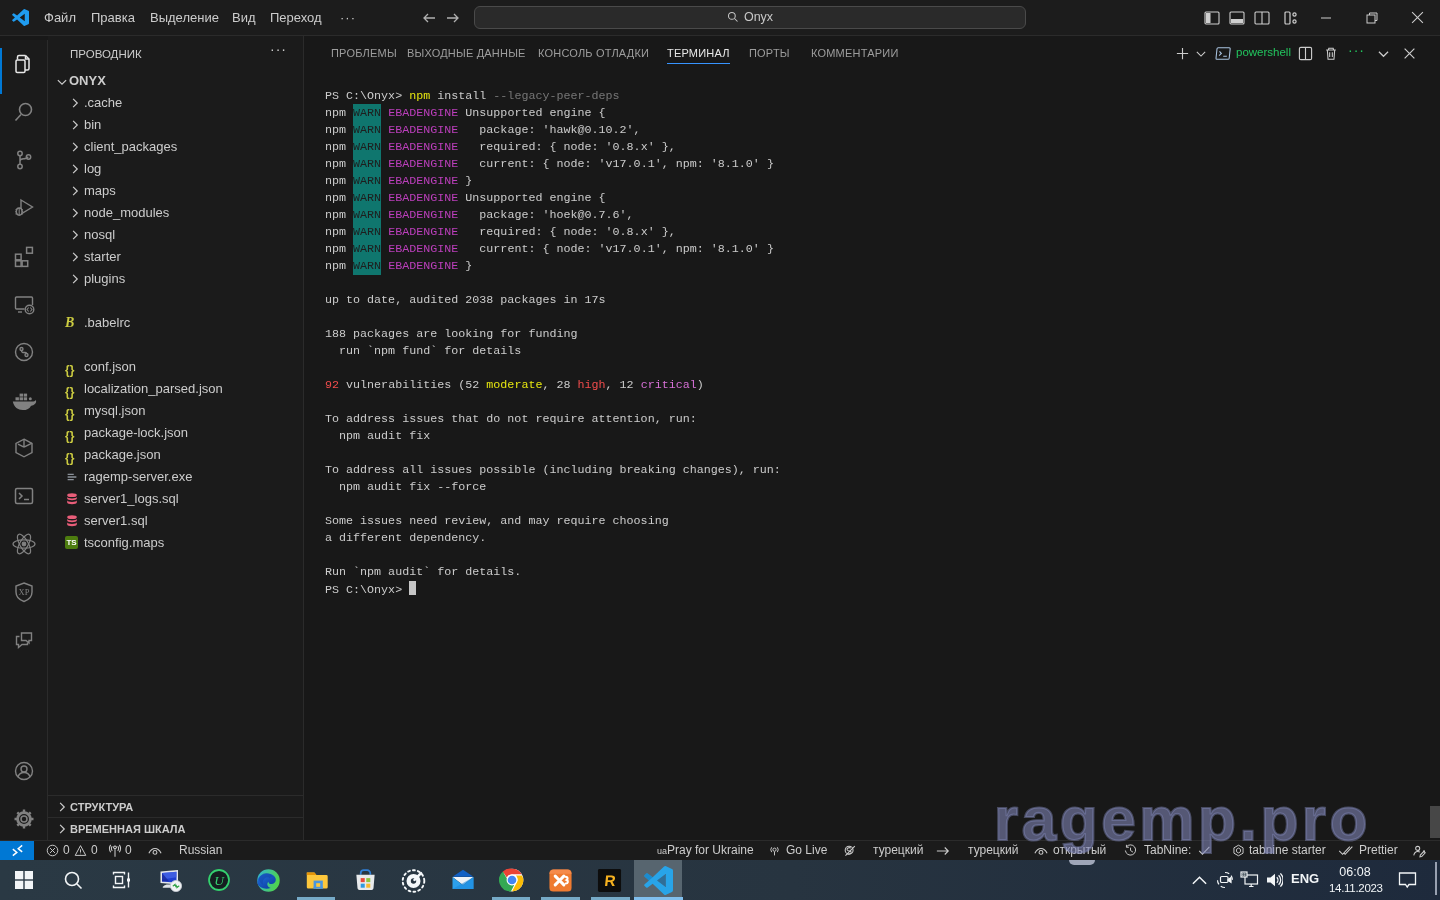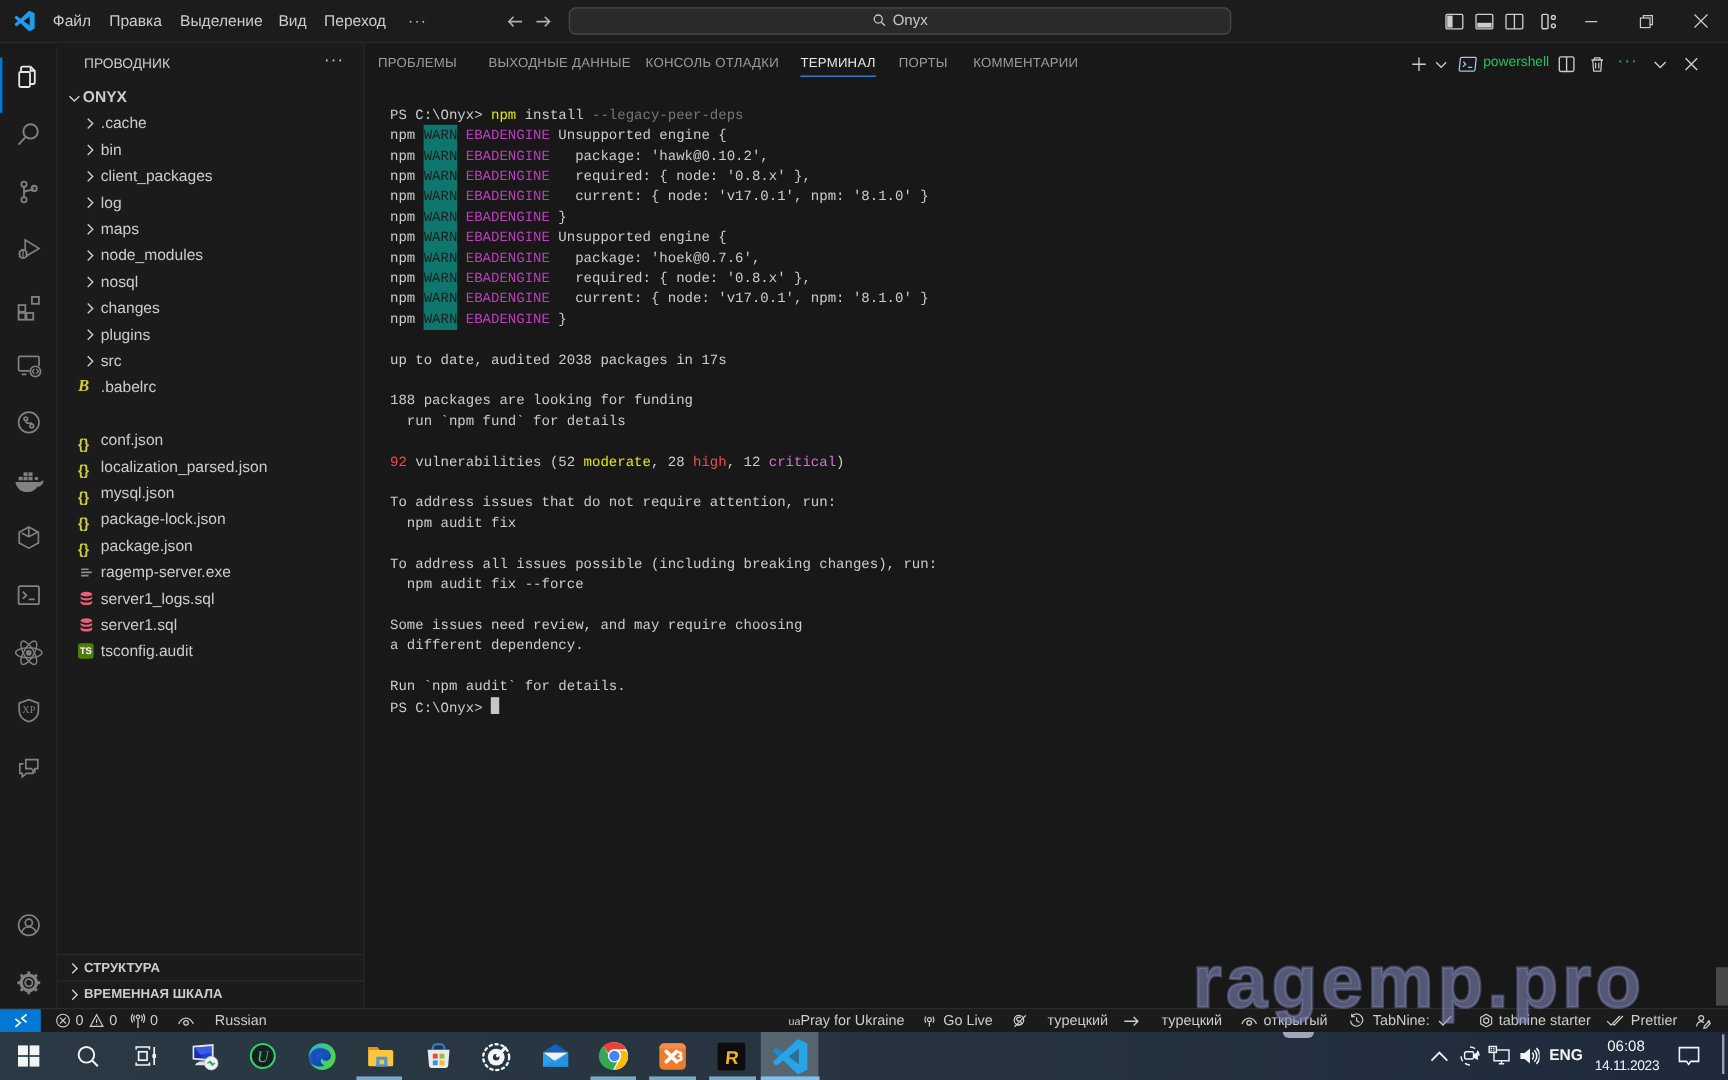--- a/index.html
+++ b/index.html
@@ -278,33 +278,27 @@
     <div class="treerow" style="top:188px">
         <svg class="chev" style="left:21px" width="11" height="11" viewBox="0 0 16 16" fill="none" stroke="#cccccc" stroke-width="1.6">
           <path d="M5.5 2.5 11 8l-5.5 5.5"></path>
         </svg>
         <span style="position:absolute;left:36px">nosql</span>
       </div>
     <div class="treerow" style="top:210px">
         <svg class="chev" style="left:21px" width="11" height="11" viewBox="0 0 16 16" fill="none" stroke="#cccccc" stroke-width="1.6">
           <path d="M5.5 2.5 11 8l-5.5 5.5"></path>
         </svg>
-        <span style="position:absolute;left:36px">changes</span>
+        <span style="position:absolute;left:36px">starter</span>
       </div>
     <div class="treerow" style="top:232px">
         <svg class="chev" style="left:21px" width="11" height="11" viewBox="0 0 16 16" fill="none" stroke="#cccccc" stroke-width="1.6">
           <path d="M5.5 2.5 11 8l-5.5 5.5"></path>
         </svg>
         <span style="position:absolute;left:36px">plugins</span>
-      </div>
-    <div class="treerow" style="top:254px">
-        <svg class="chev" style="left:21px" width="11" height="11" viewBox="0 0 16 16" fill="none" stroke="#cccccc" stroke-width="1.6">
-          <path d="M5.5 2.5 11 8l-5.5 5.5"></path>
-        </svg>
-        <span style="position:absolute;left:36px">src</span>
       </div>
     <div class="treerow" style="top:276px">
         <span class="ficon" style="left:17px;color:#cbcb41;font-style:italic;font-weight:bold;font-size:14px;font-family:'Liberation Serif',serif;top:0px">B</span>
         <span style="position:absolute;left:36px">.babelrc</span>
       </div>
     <div class="treerow" style="top:320px">
         <span class="ficon" style="left:17px;color:#cbcb41;font-weight:bold;font-size:12px;top:3px">{}</span>
         <span style="position:absolute;left:36px">conf.json</span>
       </div>
     <div class="treerow" style="top:342px">
@@ -340,38 +334,38 @@
     <div class="treerow" style="top:474px">
         <svg class="ficon" style="left:17px;top:4px" width="13" height="13" viewBox="0 0 16 16" fill="#ea5e7a">
           <ellipse cx="8" cy="3.6" rx="5.5" ry="2.2"></ellipse>
           <path d="M2.5 5.5c0 1.2 2.5 2 5.5 2s5.5-.8 5.5-2v2c0 1.2-2.5 2-5.5 2s-5.5-.8-5.5-2z"></path>
           <path d="M2.5 9.5c0 1.2 2.5 2 5.5 2s5.5-.8 5.5-2v2.5c0 1.2-2.5 2-5.5 2s-5.5-.8-5.5-2z"></path>
         </svg>
         <span style="position:absolute;left:36px">server1.sql</span>
       </div>
     <div class="treerow" style="top:496px">
         <span class="ficon" style="left:17px;top:4px;width:13px;height:13px;background:#4d7c0f;color:#fff;font-size:8px;font-weight:bold;text-align:center;line-height:14px;border-radius:2px">TS</span>
-        <span style="position:absolute;left:36px">tsconfig.audit</span>
+        <span style="position:absolute;left:36px">tsconfig.maps</span>
       </div>
     <div class="sechead" style="top:759px">
       <svg class="chev" style="left:8px;top:5px" width="11" height="11" viewBox="0 0 16 16" fill="none" stroke="#cccccc" stroke-width="1.6">
           <path d="M5.5 2.5 11 8l-5.5 5.5"></path>
         </svg>
       <span style="position:absolute;left:22px">СТРУКТУРА</span>
     </div>
     <div class="sechead" style="top:781px">
       <svg class="chev" style="left:8px;top:5px" width="11" height="11" viewBox="0 0 16 16" fill="none" stroke="#cccccc" stroke-width="1.6">
           <path d="M5.5 2.5 11 8l-5.5 5.5"></path>
         </svg>
       <span style="position:absolute;left:22px">ВРЕМЕННАЯ ШКАЛА</span>
     </div>
   </div>
 
   <div id="panel">
-    <div class="ptab" style="left:11px">ПРОБЛЕМЫ</div>
+    <div class="ptab" style="left:27px">ПРОБЛЕМЫ</div>
     <div class="ptab" style="left:103px">ВЫХОДНЫЕ ДАННЫЕ</div>
     <div class="ptab" style="left:234px">КОНСОЛЬ ОТЛАДКИ</div>
     <div class="ptab active" style="left:363px">ТЕРМИНАЛ</div>
     <div class="ptab" style="left:445px">ПОРТЫ</div>
     <div class="ptab" style="left:507px">КОММЕНТАРИИ</div>
     <div id="paneltools" style="position:absolute;left:862px;top:0;width:266px;height:35px;color:#22c55e">
       <svg class="abs" style="left:9px;top:10px" width="15" height="15" viewBox="0 0 16 16" stroke="#cccccc" stroke-width="1.2" fill="none">
           <path d="M8 2v12M2 8h12"></path>
         </svg>
       <svg class="abs" style="left:30px;top:14px" width="10" height="8" viewBox="0 0 12 8" stroke="#cccccc" stroke-width="1.3" fill="none">

